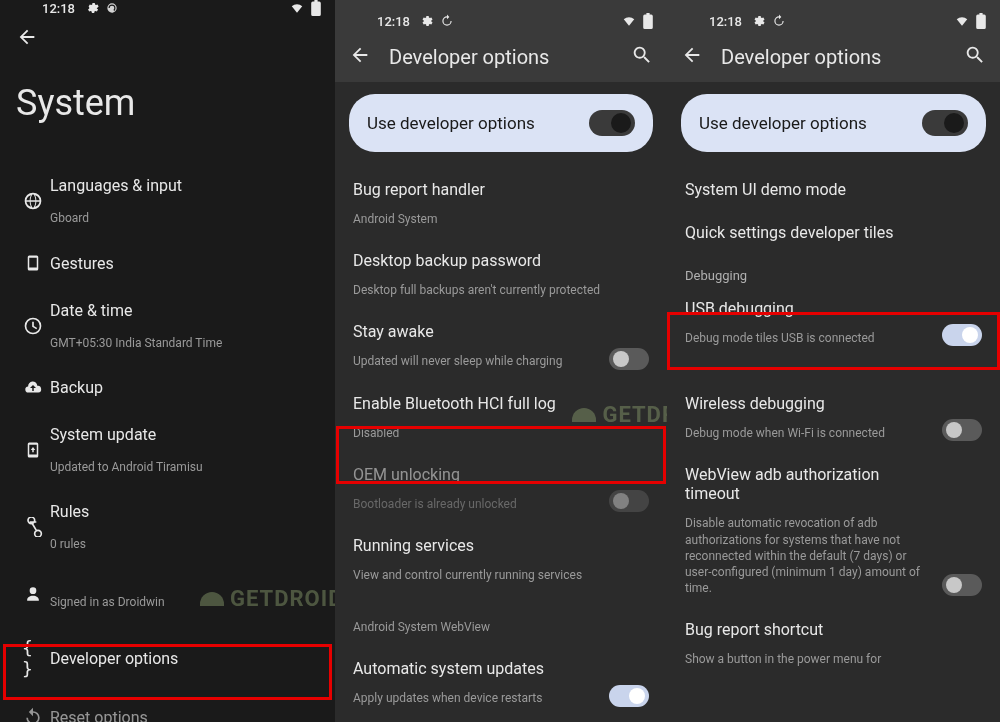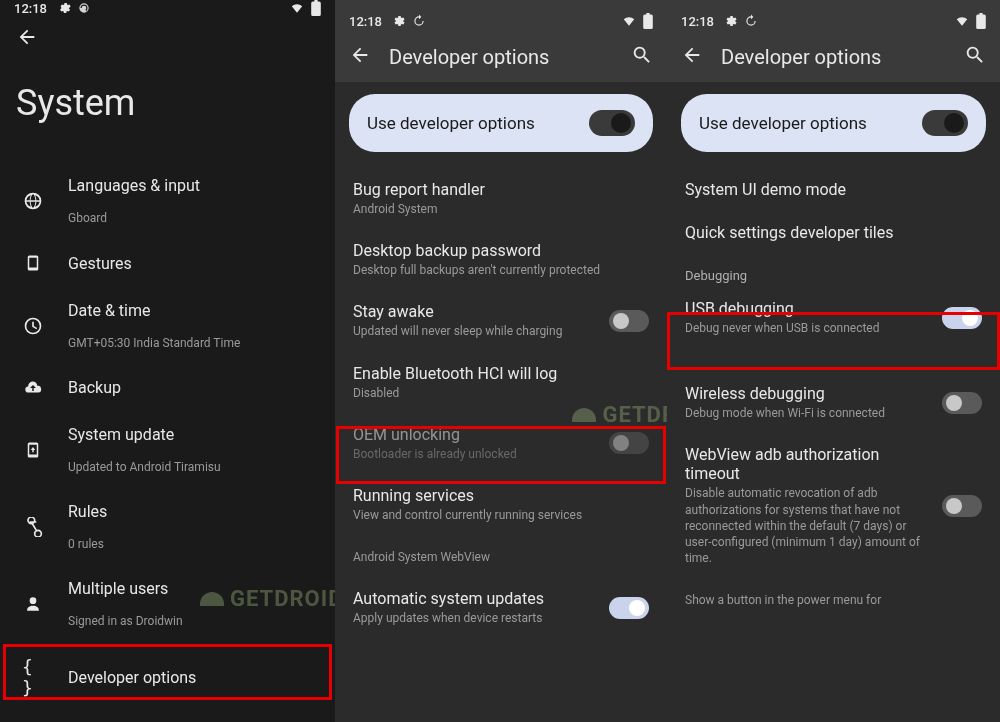--- a/index.html
+++ b/index.html
@@ -26,20 +26,21 @@
 
   
   .statusbar {
     height: 30px;
     display: flex;
     align-items: center;
     padding: 0 14px;
     font-size: 13px;
     color: #e8e8e8;
     font-weight: 500;
+    margin-left: 28px;
   }
   .statusbar .time { margin-right: 10px; }
   .statusbar .st-left-icons { display: flex; gap: 6px; align-items: center; }
   .statusbar .spacer { flex: 1; }
   .statusbar .st-right-icons { display: flex; gap: 6px; align-items: center; }
   .statusbar svg { fill: #e8e8e8; }
 
   
   .left .back-row {
     padding: 10px 16px 0;
@@ -47,21 +48,21 @@
   .left .back-row svg { fill: #e8e8e8; }
   .left .page-title {
     font-size: 36px;
     font-weight: 400;
     padding: 30px 16px 38px;
   }
   .settings-list { flex: 1; }
   .settings-item {
     display: flex;
     align-items: center;
-    gap: 24px;
+    gap: 6px;
     padding: 14px 22px;
   }
   .settings-item .icon-slot {
     width: 22px;
     display: flex;
     align-items: center;
     justify-content: center;
   }
   .settings-item .icon-slot svg { fill: #e8e8e8; }
   .settings-item .labels { flex: 1; }
@@ -115,27 +116,27 @@
   }
   .switch.small { width: 40px; height: 22px; border-radius: 11px; }
   .switch.small .knob { width: 16px; height: 16px; top: 3px; left: 4px; }
   .switch.card-on { background: #3a3a3a; }
   .switch.card-on .knob { background: #1a1a1a; left: 22px; }
   .switch.light-on { background: #c9d4ec; }
   .switch.light-on .knob { background: #fff; left: 20px; }
 
   .pref {
     display: flex;
-    align-items: center;
+    align-items: flex-end;
     padding: 12px 4px;
     gap: 12px;
   }
   .pref .labels { flex: 1; }
   .pref .item-title { font-size: 16px; }
-  .pref .item-sub { font-size: 12px; color: #9a9a9a; margin-top: 2px; line-height: 1.35; }
+  .pref .item-sub { font-size: 12px; color: #9a9a9a; margin-top: 12px; line-height: 1.35; }
   .section-header {
     font-size: 13px;
     color: #b0b0b0;
     padding: 14px 4px 4px;
   }
 
   .mid .hl-oem {
     position: absolute;
     left: 1px; right: 1px; top: 344px; height: 58px;
     border: 3px solid #e60000;
@@ -277,21 +278,20 @@
         <span>GETDROIDTIPS</span>
     </div>
 
     <div class="settings-item">
       <span class="icon-slot">
           <svg width="20" height="20" viewBox="0 0 24 24">
             <path d="M12 12a4 4 0 100-8 4 4 0 000 8zm0 2c-4 0-7 2-7 5v1h14v-1c0-3-3-5-7-5z"></path>
           </svg>
         </span>
       <div class="labels">
-        <div class="item-title">Multiple users</div>
         <div class="item-sub">Signed in as Droidwin</div>
       </div>
     </div>
 
     <div class="settings-item">
       <span class="icon-slot">
           <span style="font-size:18px;font-family:monospace">{ }</span>
         </span>
       <div class="labels">
         <div class="item-title">Developer options</div>
@@ -374,21 +374,21 @@
         <div class="item-title">Stay awake</div>
         <div class="item-sub">Updated will never sleep while charging</div>
       </div>
       <span class="switch small">
           <span class="knob"></span>
         </span>
     </div>
 
     <div class="pref">
       <div class="labels">
-        <div class="item-title">Enable Bluetooth HCI will log</div>
+        <div class="item-title">Enable Bluetooth HCI full log</div>
         <div class="item-sub">Disabled</div>
       </div>
     </div>
 
     <div class="watermark" style="right:-100px; top:320px;">
       <span class="android-head"></span>
         <span>GETDROIDTIPS</span>
     </div>
 
     <div class="pref" style="opacity:.55">
@@ -479,21 +479,21 @@
       <div class="labels">
           <div class="item-title">Quick settings developer tiles</div>
         </div>
     </div>
 
     <div class="section-header">Debugging</div>
 
     <div class="pref">
       <div class="labels">
         <div class="item-title">USB debugging</div>
-        <div class="item-sub">Debug never when USB is connected</div>
+        <div class="item-sub">Debug mode tiles USB is connected</div>
       </div>
       <span class="switch small light-on">
           <span class="knob"></span>
         </span>
     </div>
 
     <div class="pref" style="padding-top:36px">
       <div class="labels">
         <div class="item-title">Wireless debugging</div>
         <div class="item-sub">Debug mode when Wi-Fi is connected</div>
@@ -508,19 +508,20 @@
         <div class="item-title">WebView adb authorization timeout</div>
         <div class="item-sub">Disable automatic revocation of adb authorizations for systems that have not reconnected within the default (7 days) or user-configured (minimum 1 day) amount of time.</div>
       </div>
       <span class="switch small">
           <span class="knob"></span>
         </span>
     </div>
 
     <div class="pref">
       <div class="labels">
+        <div class="item-title">Bug report shortcut</div>
         <div class="item-sub">Show a button in the power menu for</div>
       </div>
     </div>
 
     <div class="hl-usb"></div>
   </div>
 </div>
 
 </body></html>

